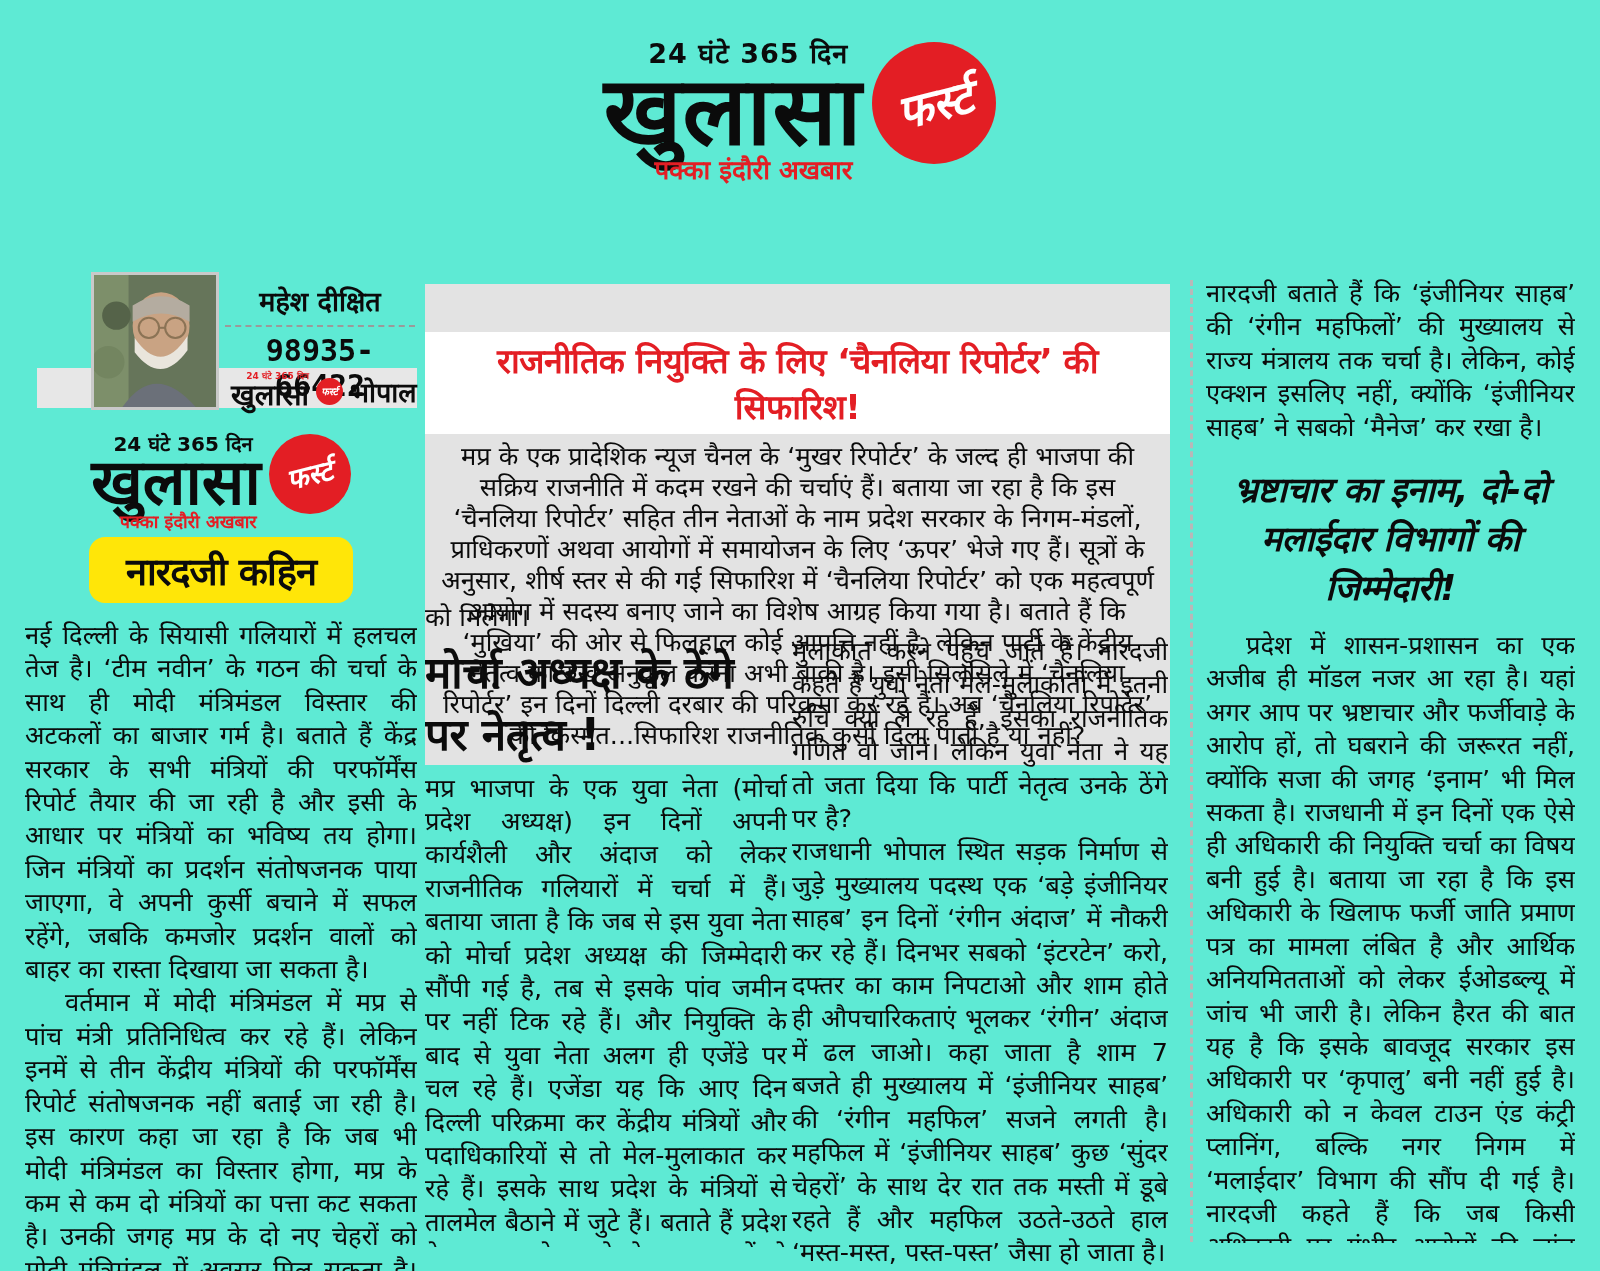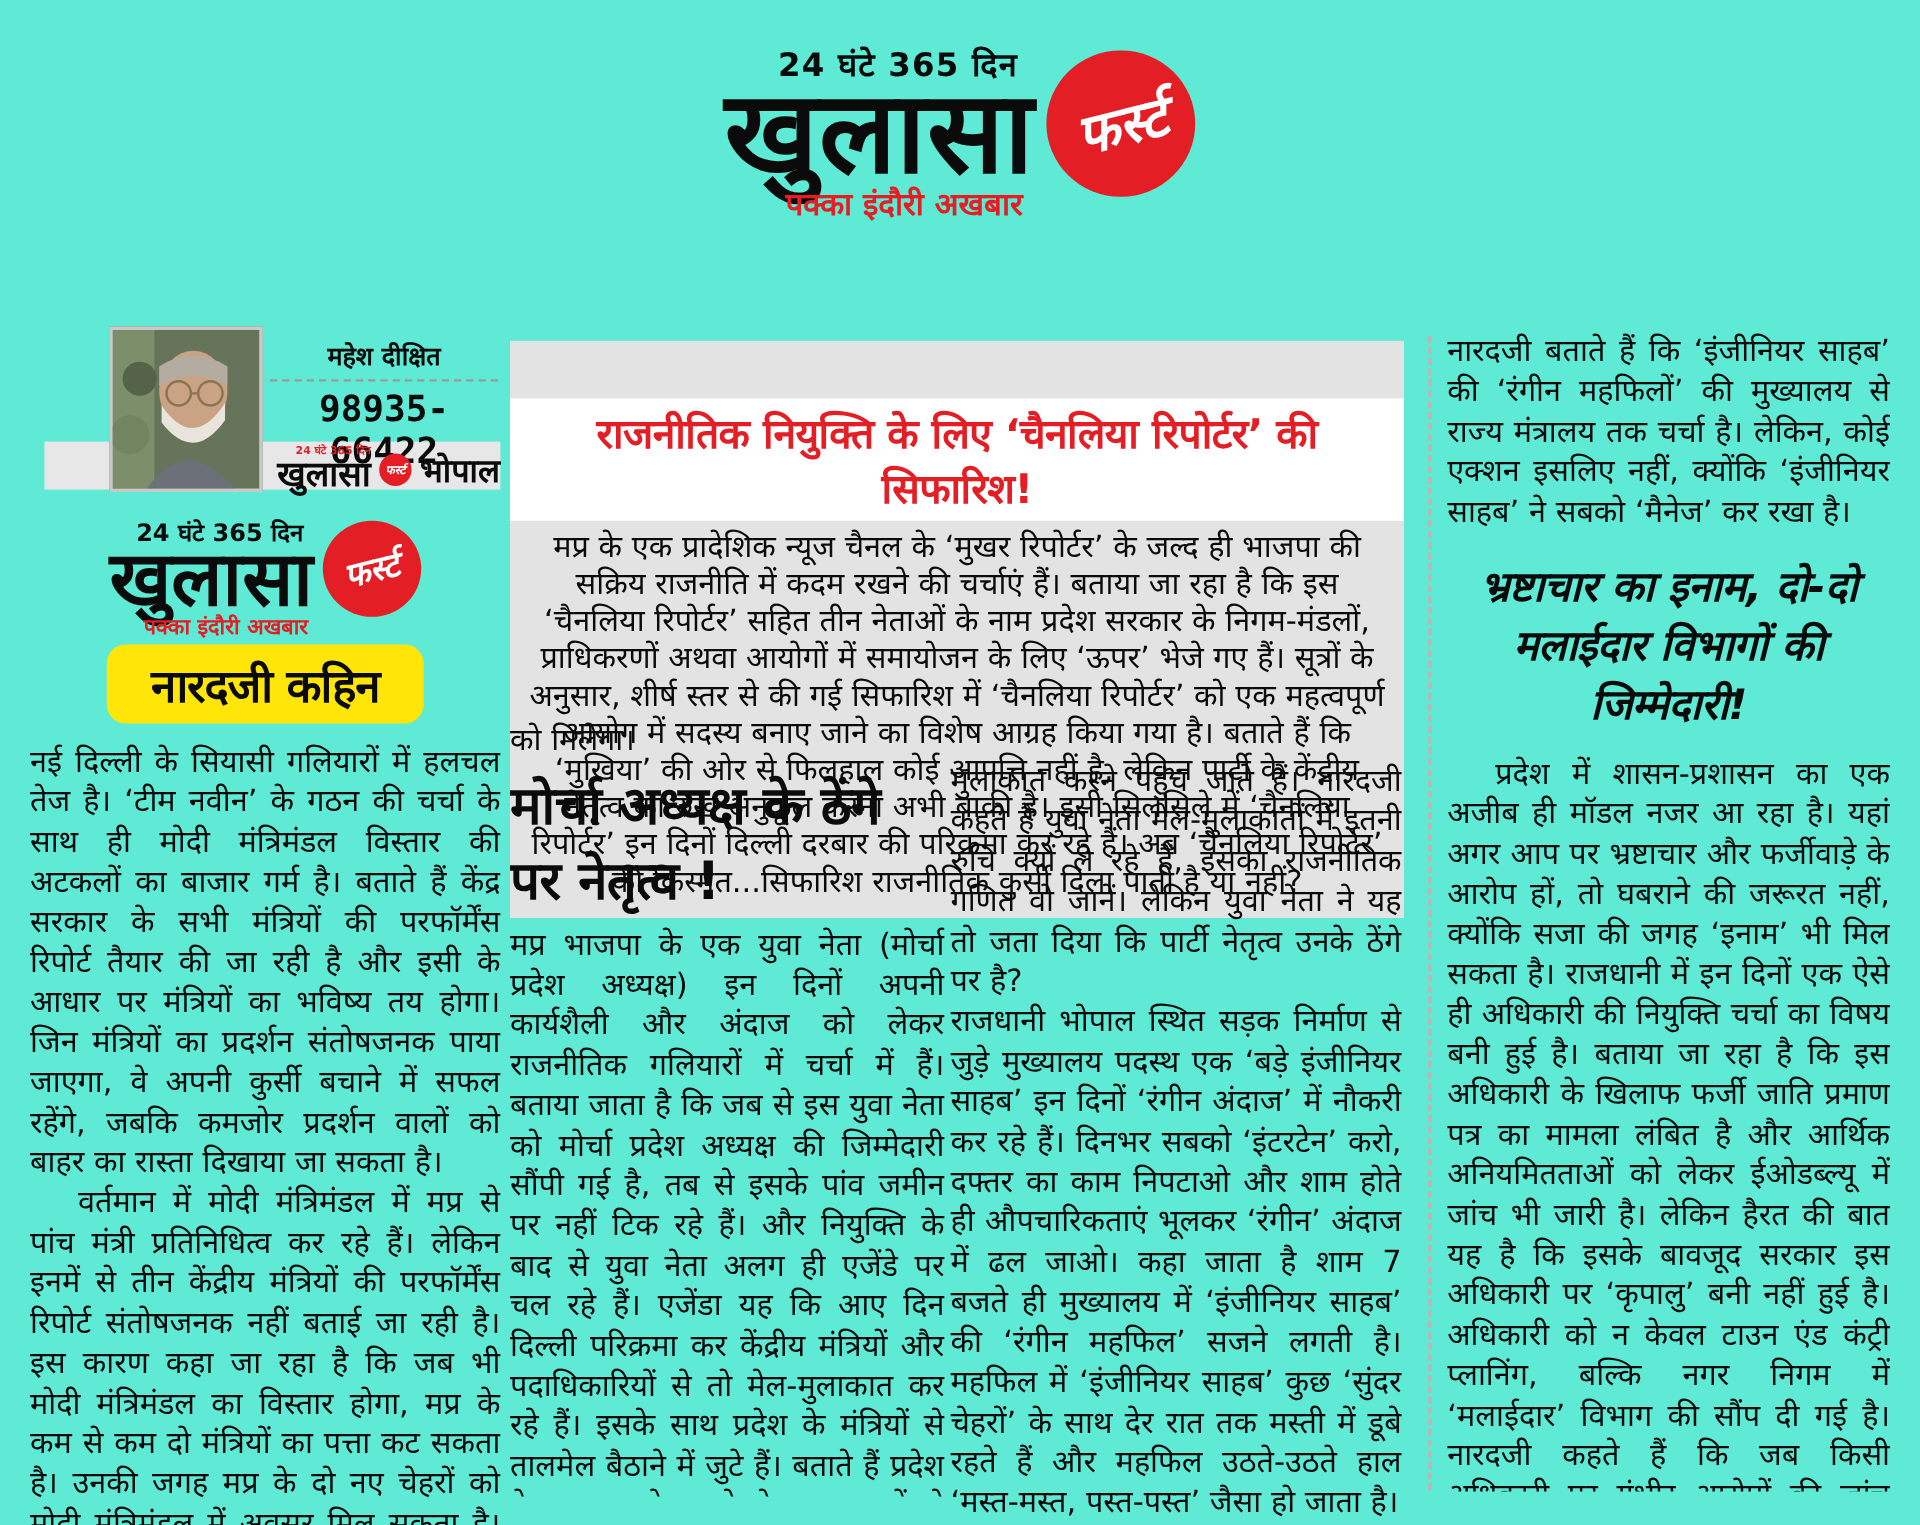--- a/index.html
+++ b/index.html
@@ -19,21 +19,21 @@
   .headline{position:absolute;top:146px;left:15px;width:1570px;text-align:center;
             font-size:79px;font-weight:900;letter-spacing:-1px;line-height:1.25;}
 
   
   .left-col{position:absolute;left:25px;top:272px;width:392px;}
   .author{position:relative;height:140px;}
   .author-band{position:absolute;left:12px;right:0;top:96px;height:40px;background:#e7e7e7;}
   .author-photo{position:absolute;left:66px;top:0;width:122px;height:132px;border:3px solid #c9c9c9;z-index:2;background:#6f7d5c;}
   .author-photo svg{display:block;width:100%;height:100%;}
   .author-meta{position:absolute;left:200px;top:10px;width:190px;text-align:center;z-index:2;}
-  .author-name{font-size:21px;font-weight:800;padding-bottom:6px;border-bottom:2px dashed #9a9a9a;}
+  .author-name{font-size:27px;font-weight:800;padding-bottom:6px;border-bottom:2px dashed #9a9a9a;}
   .author-phone{font-size:30px;font-weight:600;padding-top:6px;font-family:"DejaVu Sans Mono","Liberation Mono",monospace;}
   .author-city{position:absolute;left:206px;top:100px;z-index:2;display:flex;align-items:center;gap:7px;}
   .mini-wrap{display:flex;flex-direction:column;align-items:flex-end;line-height:1;}
   .mini-tagline{font-size:9px;color:#e31e24;font-weight:700;}
   .mini-brand{font-size:29px;font-weight:900;line-height:1;}
   .mini-badge{width:27px;height:27px;background:#e31e24;border-radius:50%;color:#fff;font-size:10px;font-weight:900;
               display:flex;align-items:center;justify-content:center;font-style:italic;}
   .city-name{font-size:27px;font-weight:900;}
 
   .left-brand{margin-top:18px;display:flex;justify-content:center;align-items:flex-start;gap:8px;}

